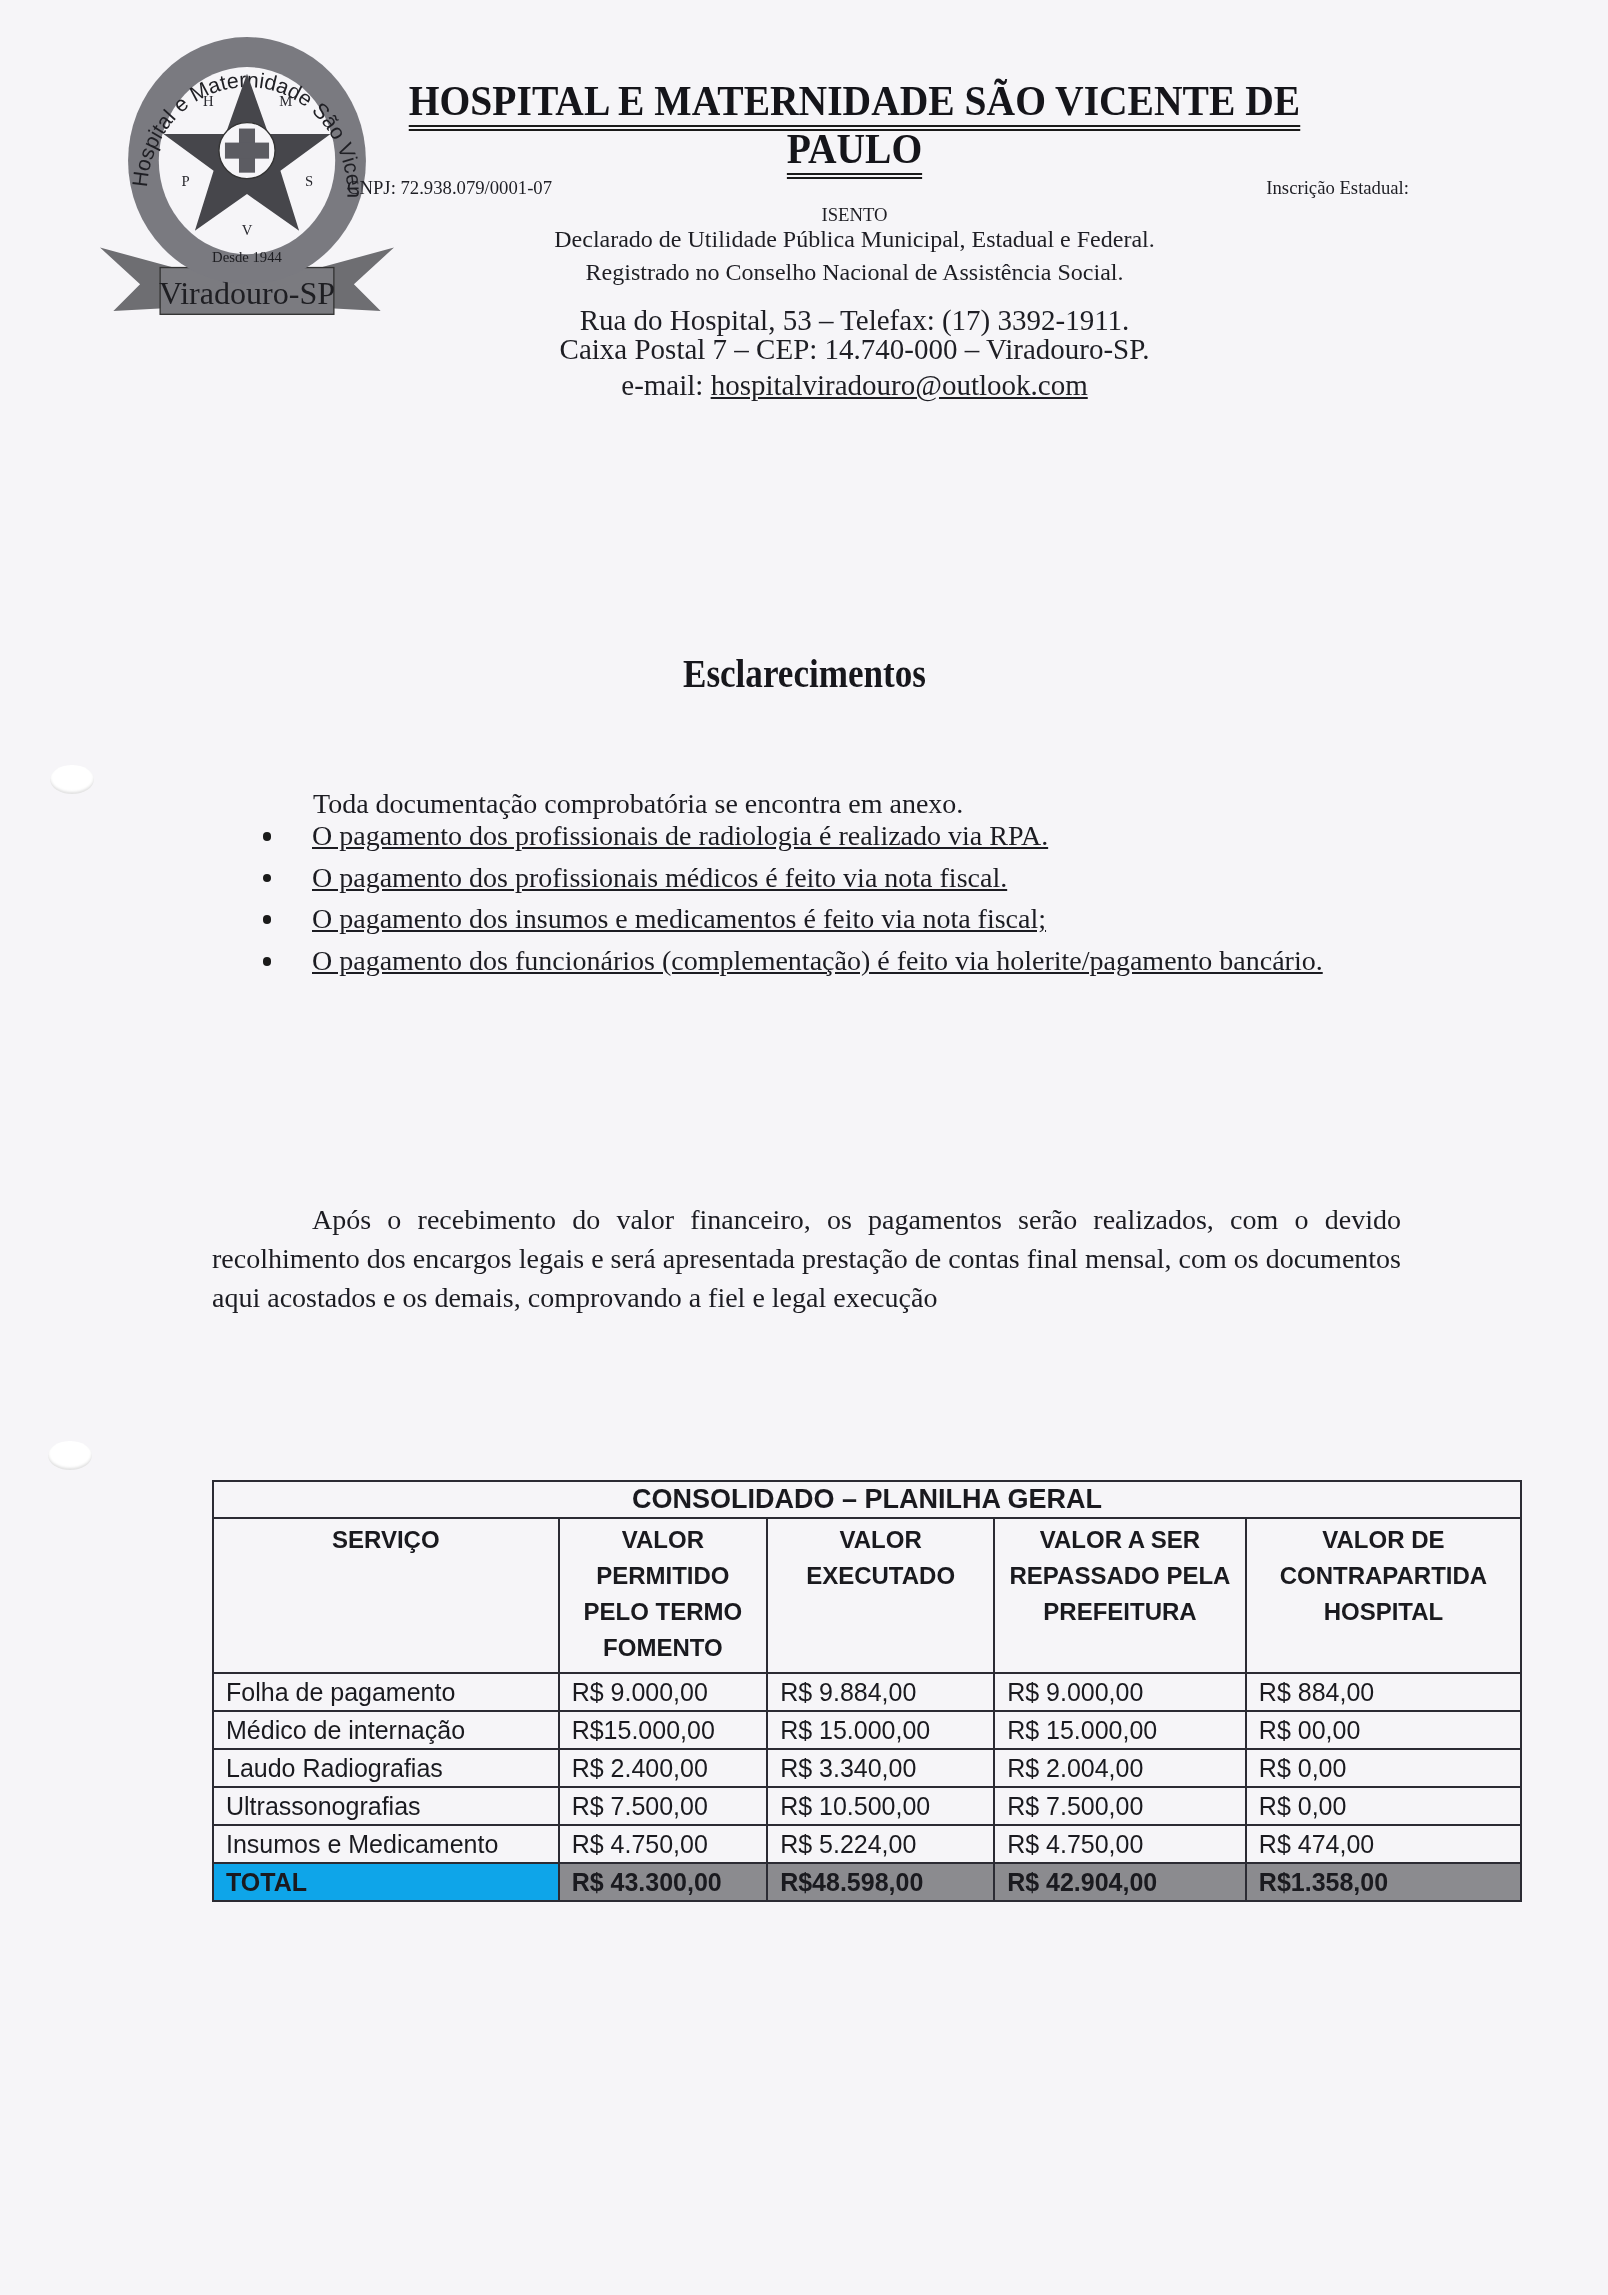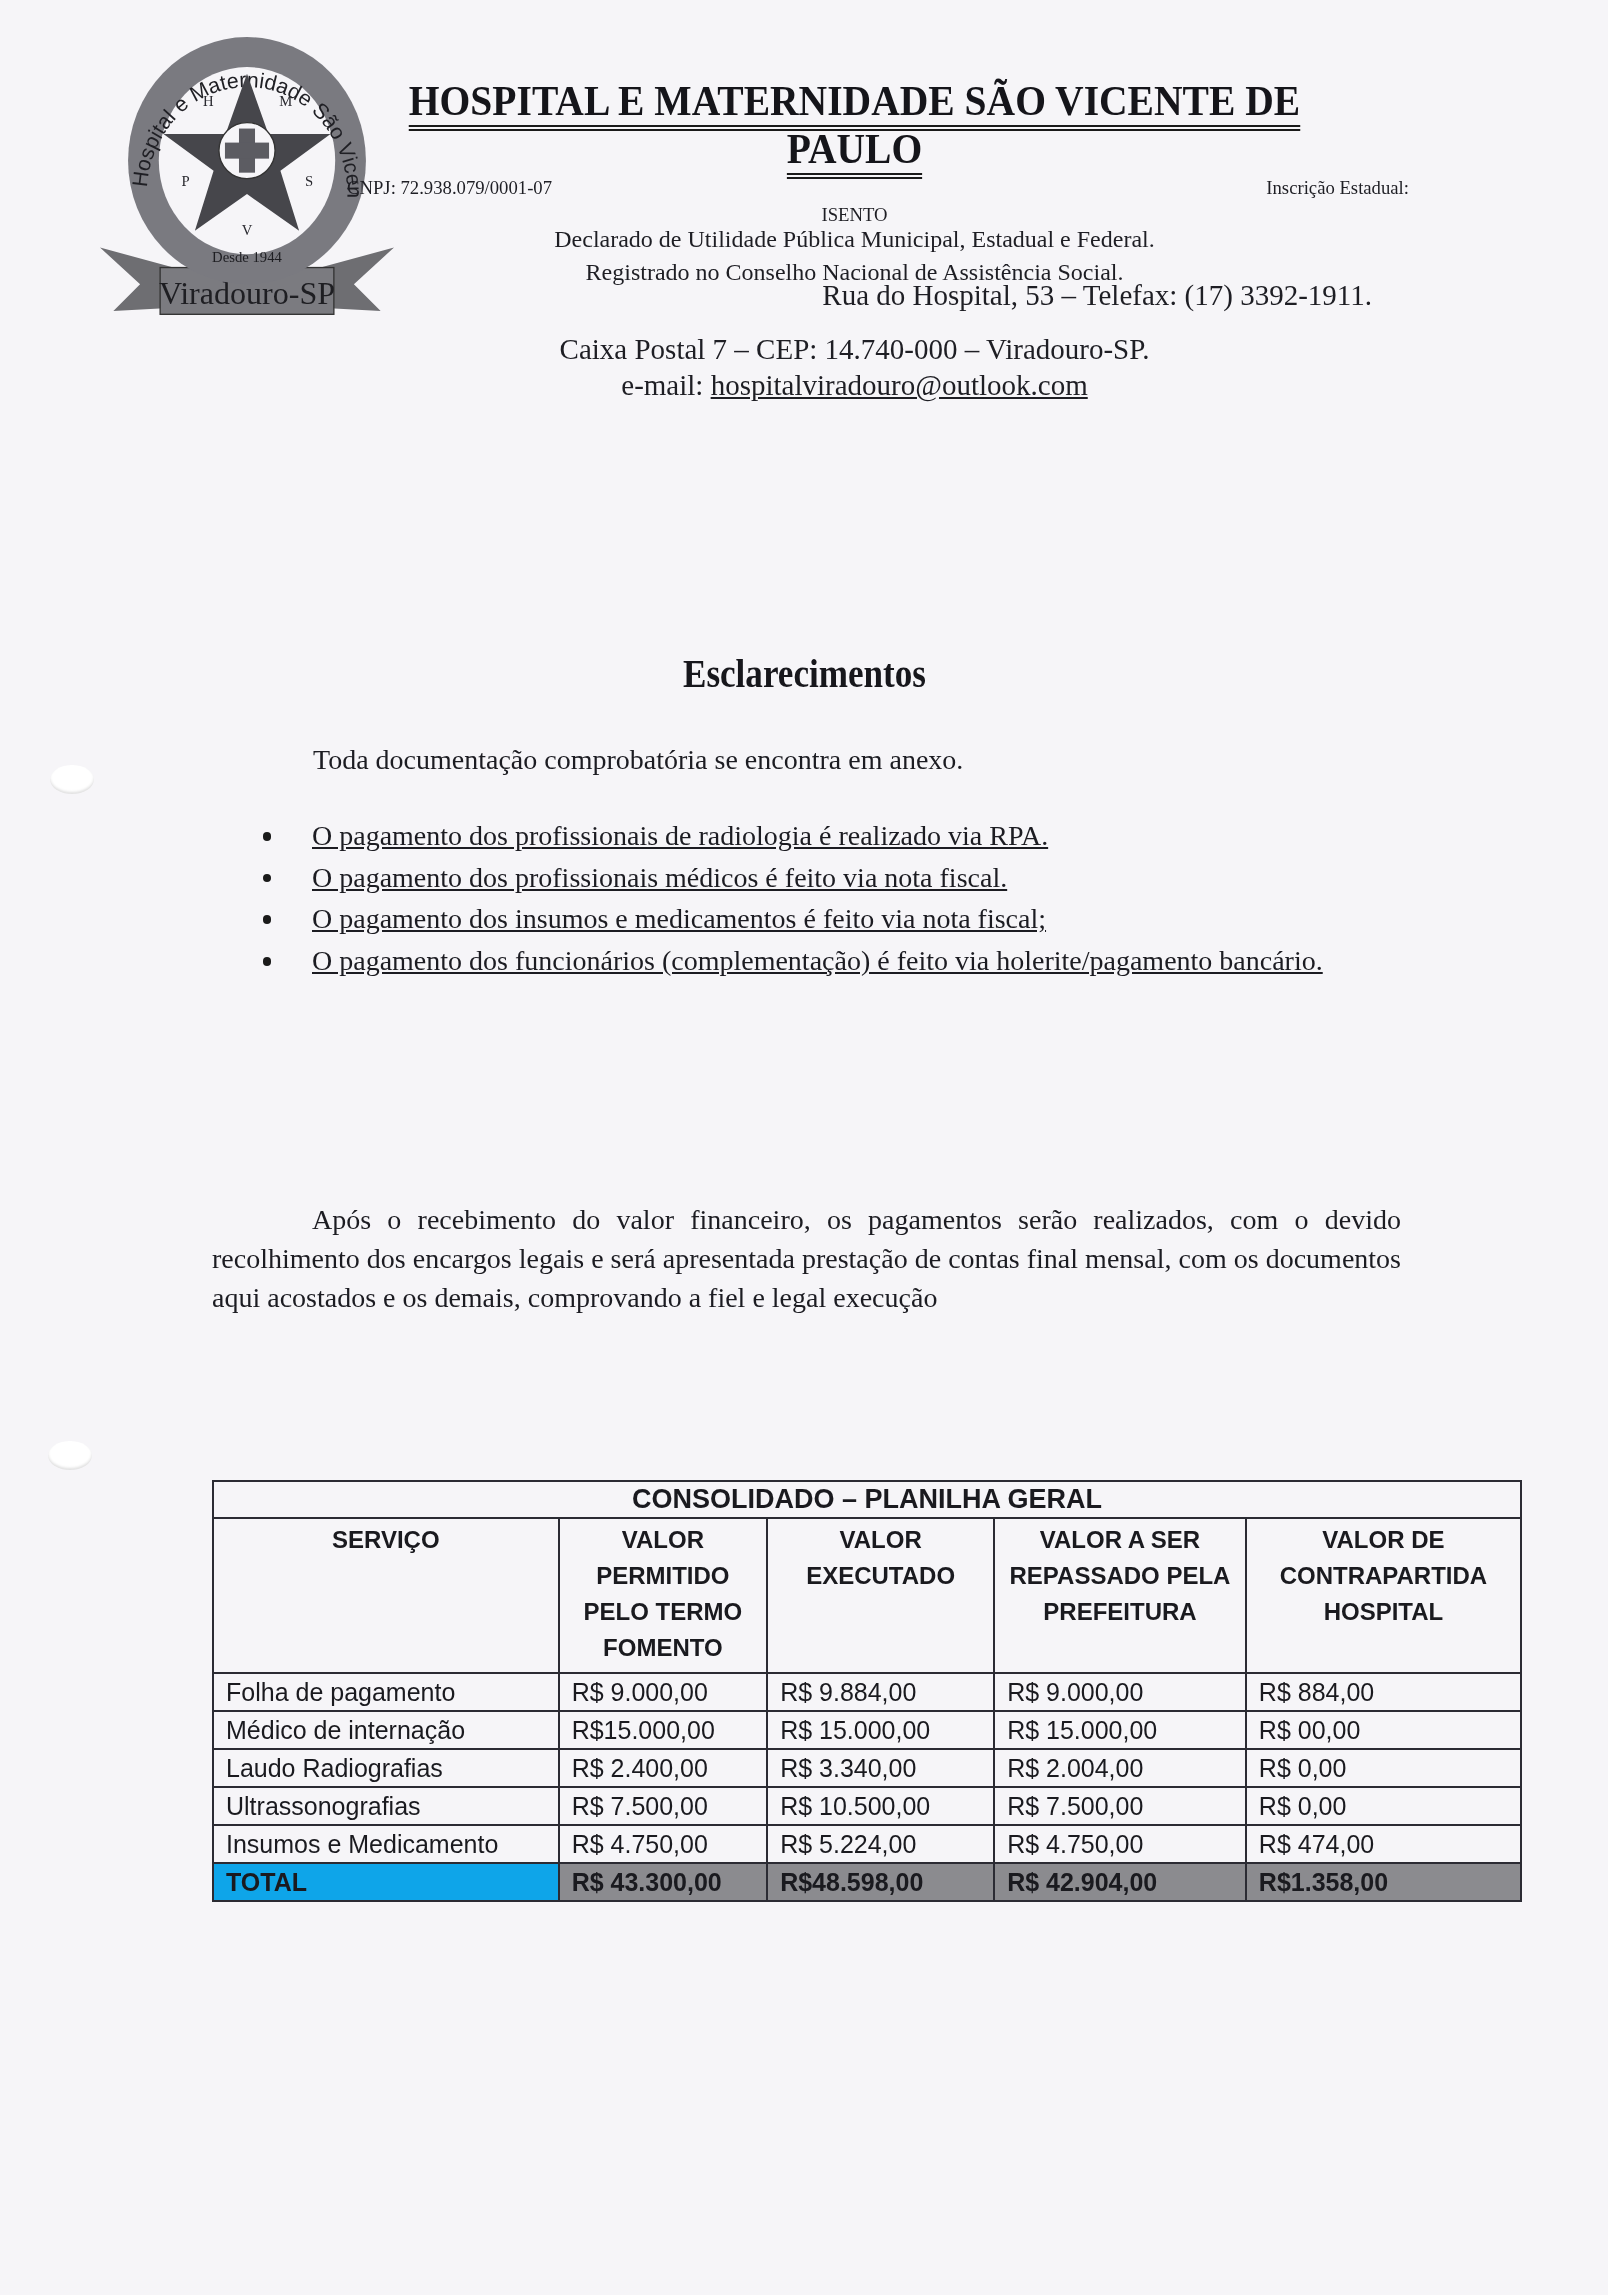--- a/index.html
+++ b/index.html
@@ -94,29 +94,29 @@
 </div>
 <div class="hdr-title" style="top:127px;">
   <span class="dbl-underline">PAULO</span>
 </div>
 
 <div class="abs small-serif" style="left:347px; top:177px;">CNPJ: 72.938.079/0001-07</div>
 <div class="abs small-serif" style="right:200px; top:177px;">Inscrição Estadual:</div>
 <div class="center-line" style="top:204px; font-size:18.7px;">ISENTO</div>
 <div class="center-line" style="top:226px; font-size:24px;">Declarado de Utilidade Pública Municipal, Estadual e Federal.</div>
 <div class="center-line" style="top:259px; font-size:24px;">Registrado no Conselho Nacional de Assistência Social.</div>
-<div class="center-line" style="top:279px; font-size:29px;text-align:right;">Rua do Hospital, 53 – Telefax: (17) 3392-1911.</div>
+<div class="center-line" style="top:304px; font-size:29px;">Rua do Hospital, 53 – Telefax: (17) 3392-1911.</div>
 <div class="center-line" style="top:333px; font-size:29px;">Caixa Postal 7 – CEP: 14.740-000 – Viradouro-SP.</div>
 <div class="center-line" style="top:369px; font-size:29px;">
   <span>e-mail: </span><a style="color:#1e1e24; text-decoration:underline;">hospitalviradouro@outlook.com</a>
 </div>
 
 <h2 class="section-title">Esclarecimentos</h2>
 
-<div class="para" style="left:313px; top:740px;">Toda documentação comprobatória se encontra em anexo.</div>
+<div class="para" style="left:313px; top:784px;">Toda documentação comprobatória se encontra em anexo.</div>
 
 <ul class="bullets">
   <li>O pagamento dos profissionais de radiologia é realizado via RPA.</li>
   <li>O pagamento dos profissionais médicos é feito via nota fiscal.</li>
   <li>O pagamento dos insumos e medicamentos é feito via nota fiscal;</li>
   <li class="justify">O pagamento dos funcionários (complementação) é feito via holerite/pagamento bancário.</li>
 </ul>
 
 <div class="para justify" style="left:212px; top:1200px; width:1189px; text-indent:100px;">Após o recebimento do valor financeiro, os pagamentos serão realizados, com o devido recolhimento dos encargos legais e será apresentada prestação de contas final mensal, com os documentos aqui acostados e os demais, comprovando a fiel e legal execução</div>
 

